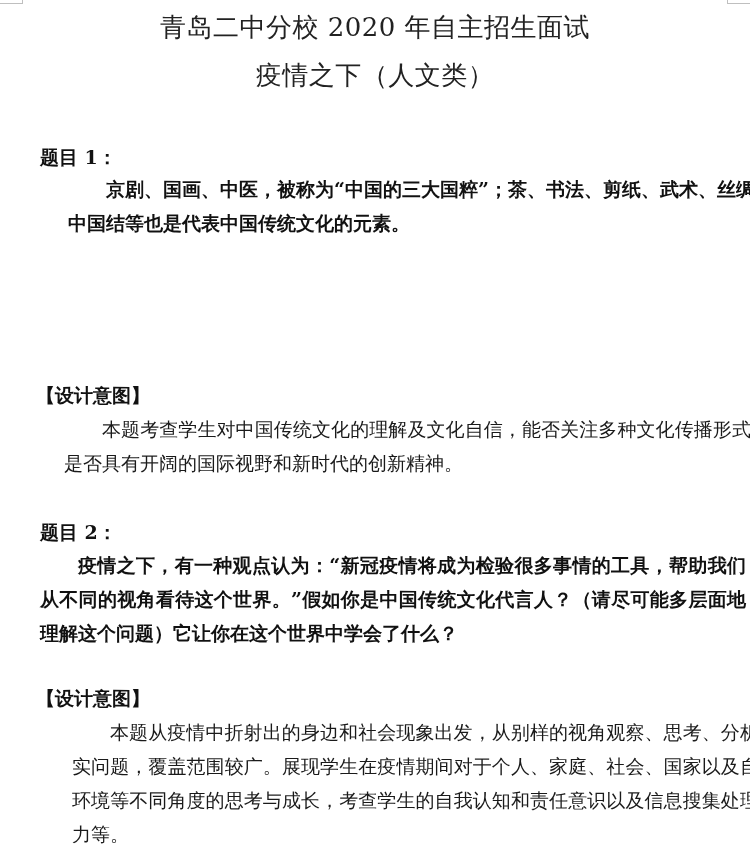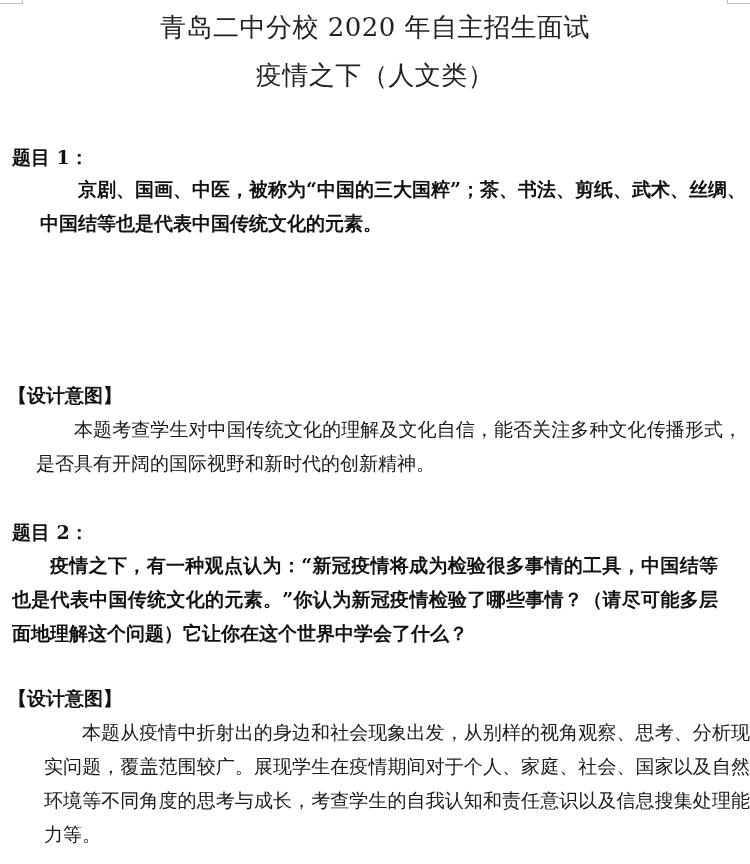--- a/index.html
+++ b/index.html
@@ -33,21 +33,21 @@
       font-size: 26px;
       font-weight: normal;
       letter-spacing: 0.5px;
       color: #222;
     }
     .title-1 { top: 10px; }
     .title-2 { top: 58px; }
 
     .block {
       position: absolute;
-      left: 12px;
+      left: 40px;
       width: 706px;
       font-size: 19px;
       line-height: 34px;
     }
     .heading {
       font-weight: bold;
       font-size: 19px;
     }
     .para {
       text-indent: 38px;
@@ -86,21 +86,21 @@
   <div class="heading bracket">【设计意图】</div>
 </div>
 <div class="block" id="intent1-body">
   <div class="para normal">本题考查学生对中国传统文化的理解及文化自信，能否关注多种文化传播形式，是否具有开阔的国际视野和新时代的创新精神。</div>
 </div>
 
 <div class="block" id="q2-head">
   <div class="heading">题目 2：</div>
 </div>
 <div class="block" id="q2-body">
-  <div class="para bold">疫情之下，有一种观点认为：“新冠疫情将成为检验很多事情的工具，中国结等也是代表中国传统文化的元素。”你认为新冠疫情检验了哪些事情？（请尽可能多层面地理解这个问题）它让你在这个世界中学会了什么？</div>
+  <div class="para bold">疫情之下，有一种观点认为：“新冠疫情将成为检验很多事情的工具，帮助我们从不同的视角看待这个世界。”假如你是中国传统文化代言人？（请尽可能多层面地理解这个问题）它让你在这个世界中学会了什么？</div>
 </div>
 
 <div class="block" id="intent2-head">
   <div class="heading bracket">【设计意图】</div>
 </div>
 <div class="block" id="intent2-body">
   <div class="para normal">本题从疫情中折射出的身边和社会现象出发，从别样的视角观察、思考、分析现实问题，覆盖范围较广。展现学生在疫情期间对于个人、家庭、社会、国家以及自然环境等不同角度的思考与成长，考查学生的自我认知和责任意识以及信息搜集处理能力等。</div>
 </div>
 
 </body></html>

